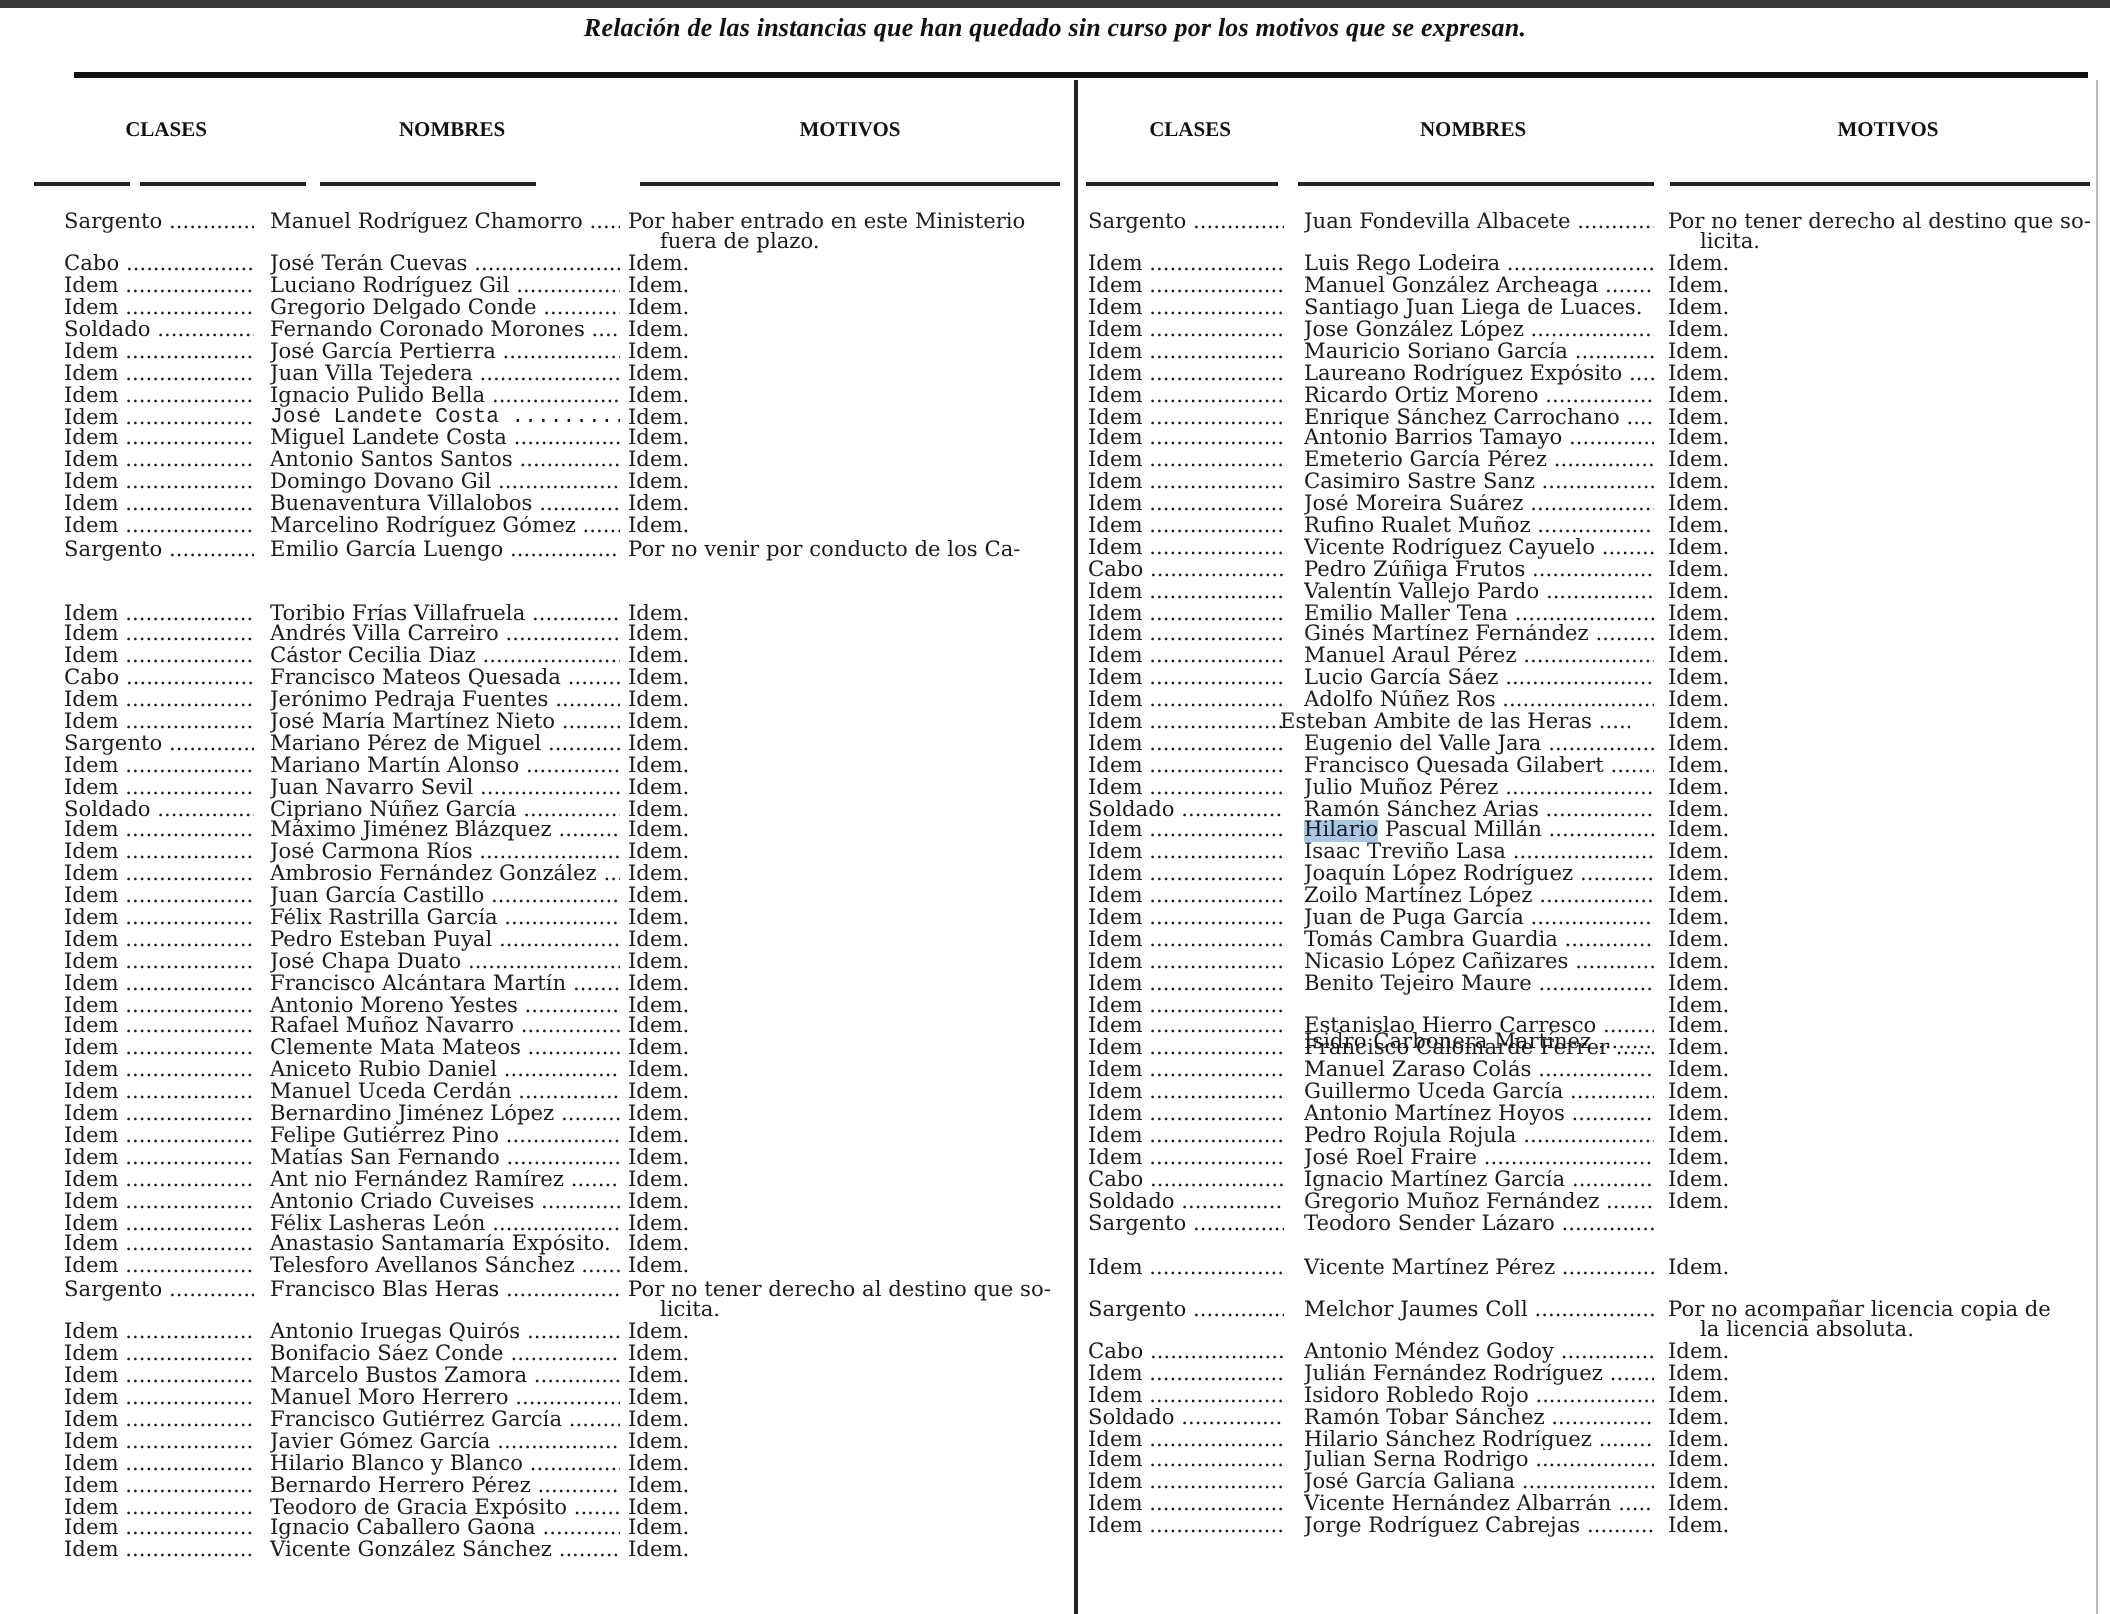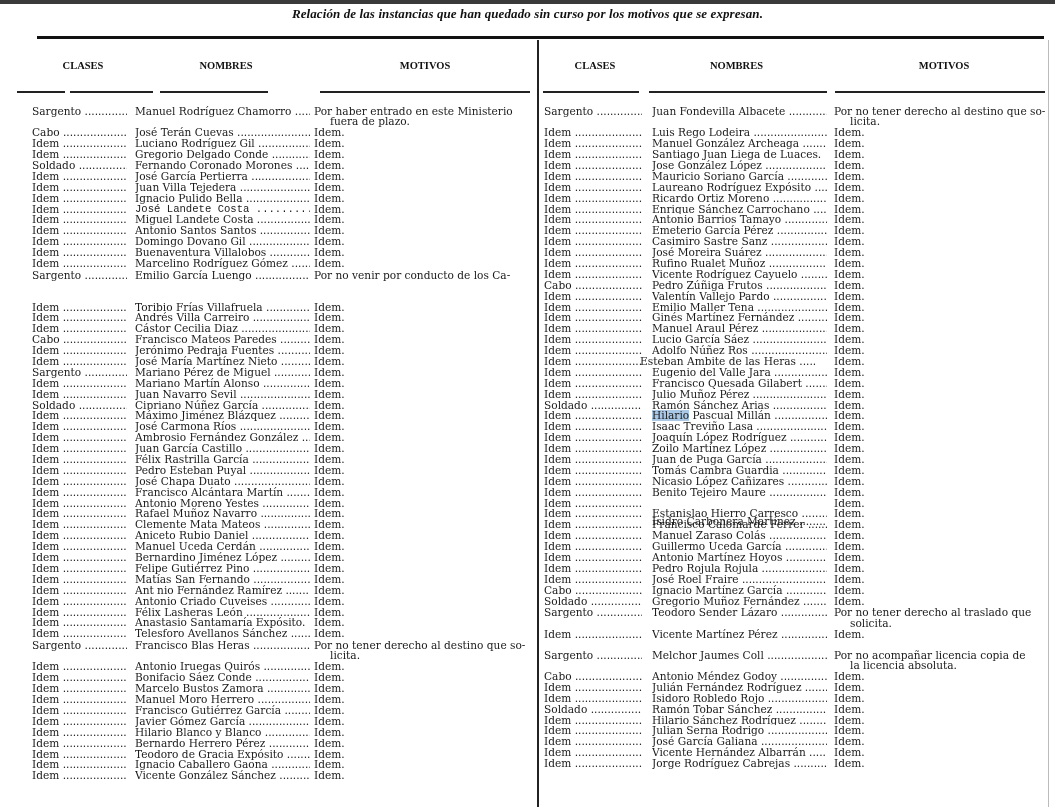--- a/index.html
+++ b/index.html
@@ -142,21 +142,21 @@
         <span class="nombre dots" style="left: 135px; width: 175px;">Andrés Villa Carreiro</span>
         <span class="motivo" style="left: 314px; width: 215px;"><span>Idem.</span></span>
       </div>
       <div class="row" style="height: 10.9px;">
         <span class="clase dots" style="left: 32px; width: 95px;">Idem</span>
         <span class="nombre dots" style="left: 135px; width: 175px;">Cástor Cecilia Diaz</span>
         <span class="motivo" style="left: 314px; width: 215px;"><span>Idem.</span></span>
       </div>
       <div class="row" style="height: 10.9px;">
         <span class="clase dots" style="left: 32px; width: 95px;">Cabo</span>
-        <span class="nombre dots" style="left: 135px; width: 175px;">Francisco Mateos Paredes</span>
+        <span class="nombre dots" style="left: 135px; width: 175px;">Francisco Mateos Quesada</span>
         <span class="motivo" style="left: 314px; width: 215px;"><span>Idem.</span></span>
       </div>
       <div class="row" style="height: 10.9px;">
         <span class="clase dots" style="left: 32px; width: 95px;">Idem</span>
         <span class="nombre dots" style="left: 135px; width: 175px;">Jerónimo Pedraja Fuentes</span>
         <span class="motivo" style="left: 314px; width: 215px;"><span>Idem.</span></span>
       </div>
       <div class="row" style="height: 10.9px;">
         <span class="clase dots" style="left: 32px; width: 95px;">Idem</span>
         <span class="nombre dots" style="left: 135px; width: 175px;">José María Martínez Nieto</span>
@@ -579,21 +579,20 @@
         <span class="motivo" style="left: 295px; width: 212px;"><span>Idem.</span></span>
       </div>
       <div class="row" style="height: 10.9px;">
         <span class="clase dots" style="left: 5px; width: 98px;">Soldado</span>
         <span class="nombre dots" style="left: 113px; width: 175px;">Gregorio Muñoz Fernández</span>
         <span class="motivo" style="left: 295px; width: 212px;"><span>Idem.</span></span>
       </div>
       <div class="row" style="height: 21.3px; margin-top: 1px;">
         <span class="clase dots" style="left: 5px; width: 98px;">Sargento</span>
         <span class="nombre dots" style="left: 113px; width: 175px;">Teodoro Sender Lázaro</span>
-        <span class="motivo" style="left: 295px; width: 212px;"><span>Por no tener derecho al traslado que</span><span class="cont">solicita.</span></span>
       </div>
       <div class="row" style="height: 10.9px; margin-bottom: 10px;">
         <span class="clase dots" style="left: 5px; width: 98px;">Idem</span>
         <span class="nombre dots" style="left: 113px; width: 175px;">Vicente Martínez Pérez</span>
         <span class="motivo" style="left: 295px; width: 212px;"><span>Idem.</span></span>
       </div>
       <div class="row" style="height: 21.3px; margin-top: 1px;">
         <span class="clase dots" style="left: 5px; width: 98px;">Sargento</span>
         <span class="nombre dots" style="left: 113px; width: 175px;">Melchor Jaumes Coll</span>
         <span class="motivo" style="left: 295px; width: 212px;"><span>Por no acompañar licencia copia de</span><span class="cont">la licencia absoluta.</span></span>

